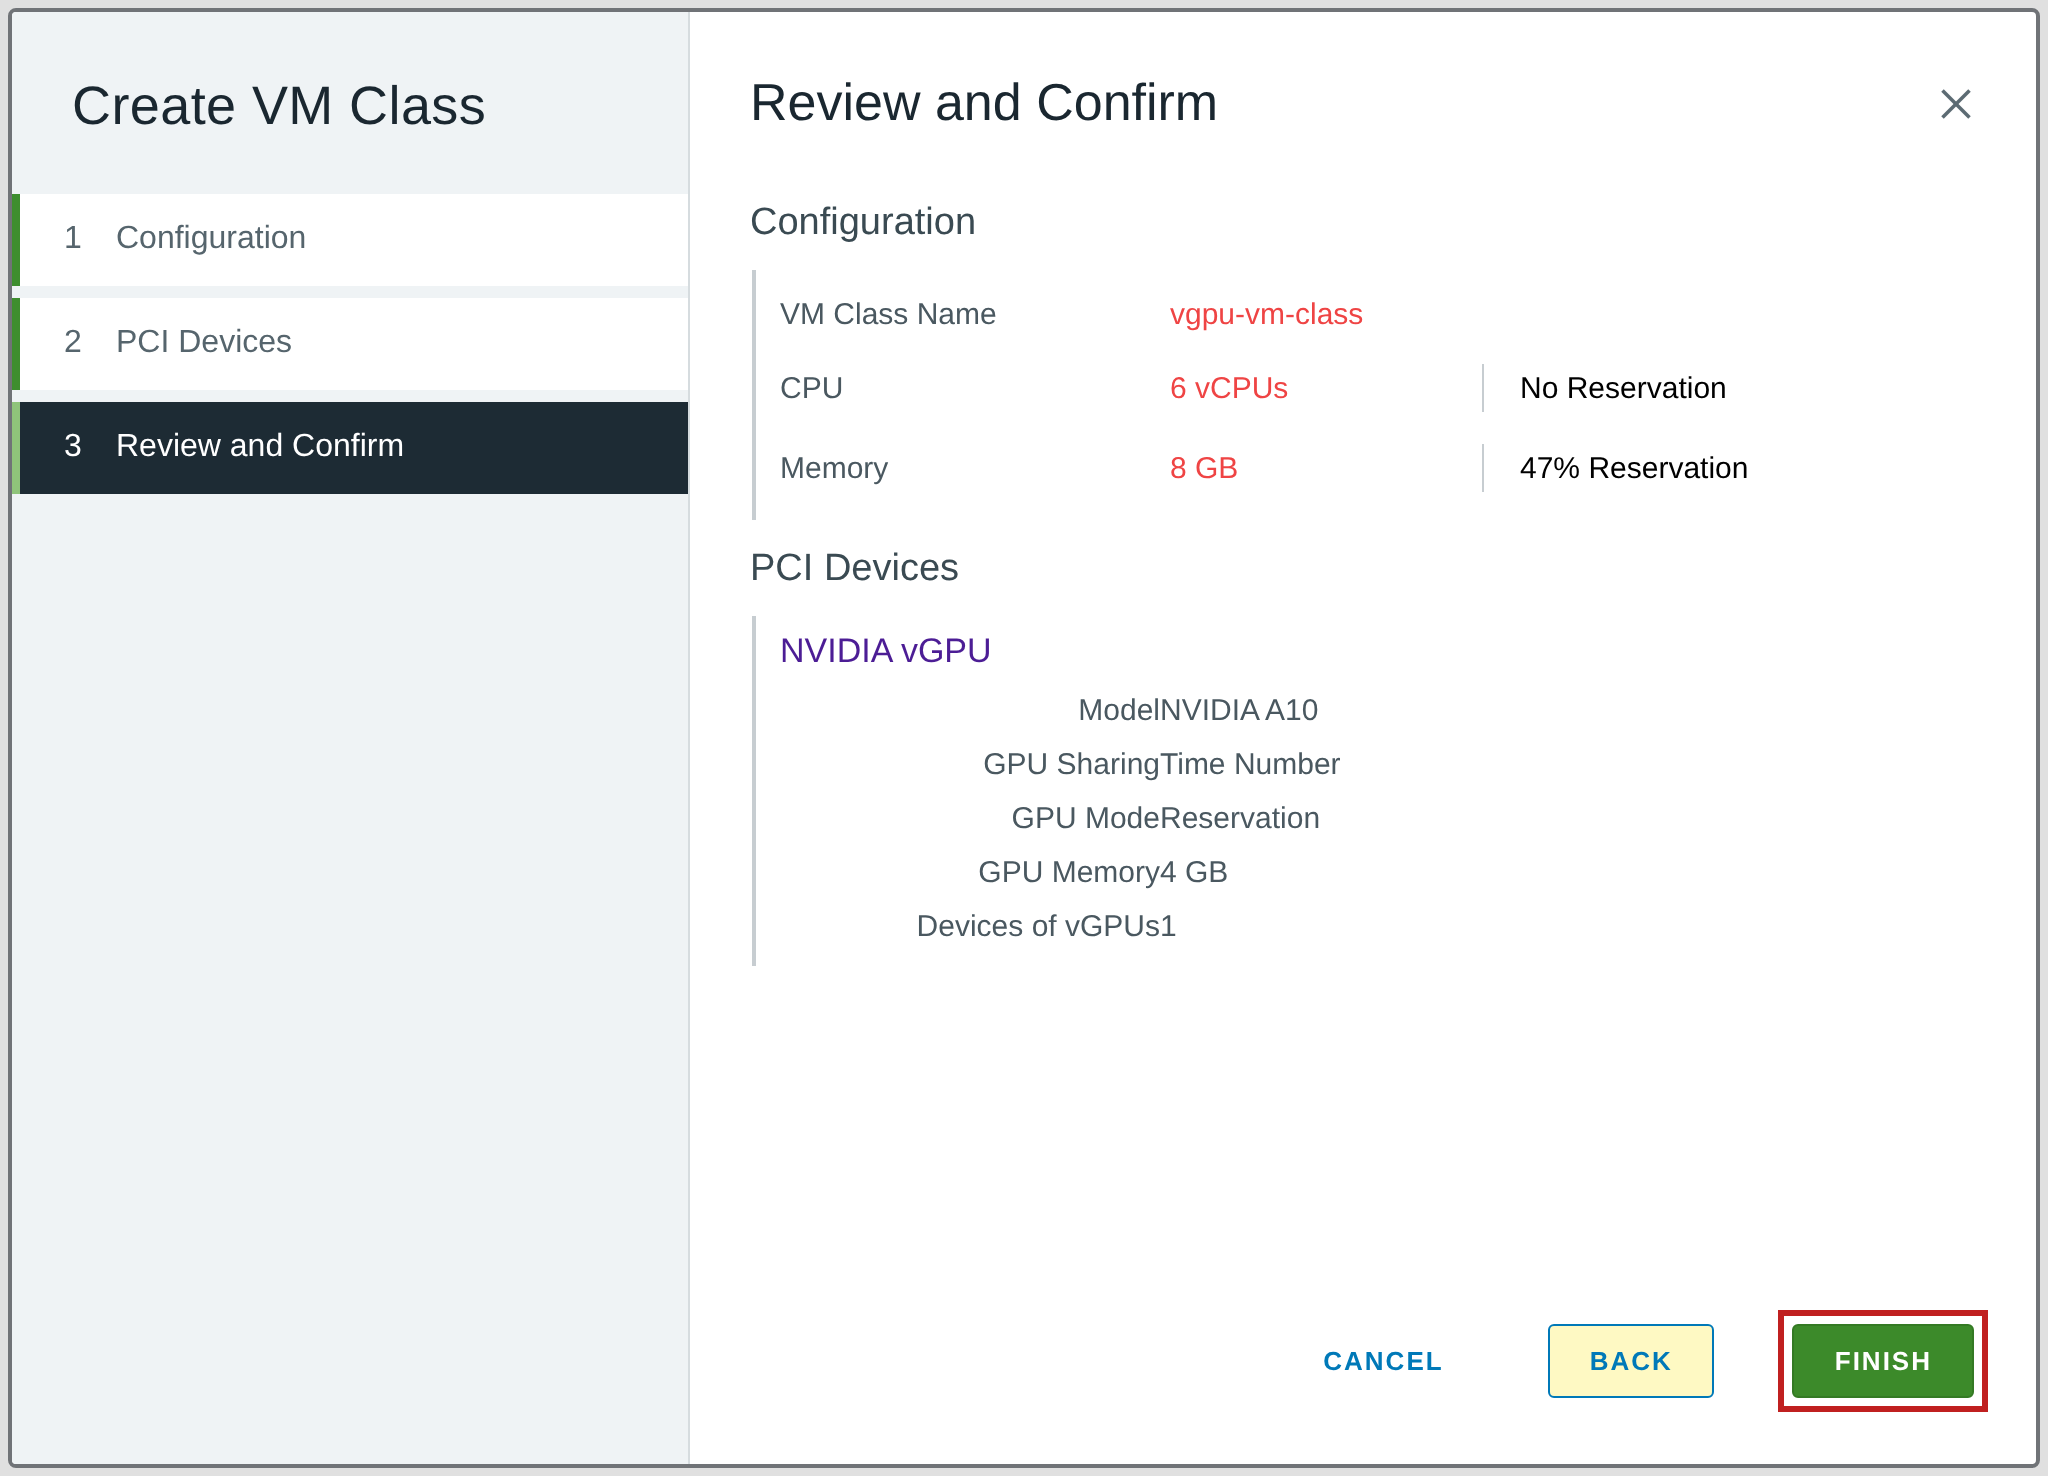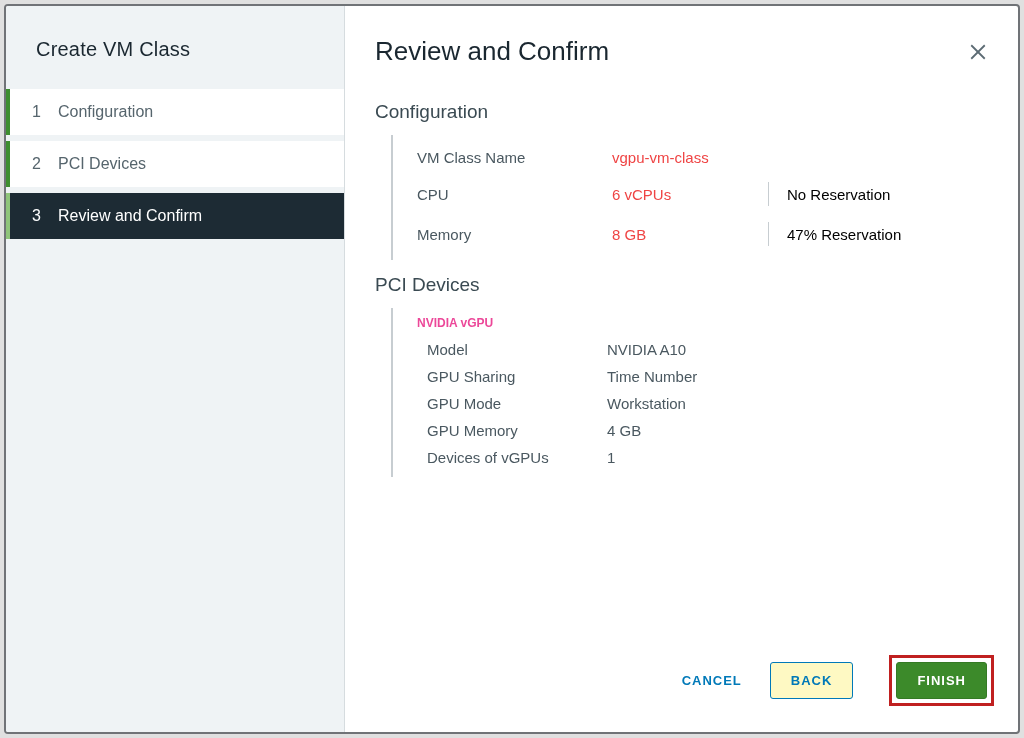--- a/index.html
+++ b/index.html
@@ -35,21 +35,21 @@
   
   .sidebar{
     width:338px;
     background:var(--side-bg);
     border-right:1px solid #d6dcdf;
     display:flex;
     flex-direction:column;
     padding-bottom:8px;
   }
   .sidebar-title{
-    font-size:20px;
+    font-size:27px;
     font-weight:400;
     color:var(--ink);
     padding:32px 20px 28px 30px;
     letter-spacing:0.2px;
   }
   .steps{
     display:flex;
     flex-direction:column;
     gap:6px;
   }
@@ -101,78 +101,78 @@
     overflow:auto;
   }
   .section-h{
     font-size:19px;
     color:#3a4a52;
     font-weight:400;
     margin:14px 0 12px 0;
   }
   .block{
     border-left:2px solid var(--divider);
-    padding:6px 0 6px 24px;
-    margin-left:16px;
+    padding:6px 0 6px 12px;
+    margin-left:1px;
   }
   .cfg-row{
     display:flex;
     align-items:center;
     padding:8px 0;
   }
   .cfg-label{ width:195px; color:#4a5860; }
   .cfg-val{ width:150px; color:#ef4444; }
   .cfg-val.wide{ width:auto; }
   .vsep{
     width:1px;height:24px;background:var(--divider);
     margin:0 18px 0 6px;
   }
   .cfg-extra{ color:#000000; }
   .sub-h{
-    font-size:12px;
-    font-weight:700;
-    color:#ec4899;
+    font-size:17px;
+    font-weight:400;
+    color:#4c1d95;
     margin:2px 0 6px 0;
   }
   .pci-row{
     display:flex;
     align-items:center;
     padding:5px 0;
     color:#4a5860;
     font-size:15px;
+    text-align:right;
   }
   .pci-label{ width:180px; padding-left:10px;}
   .pci-val{}
   
   .footer{
     display:flex;
     justify-content:flex-end;
     align-items:center;
-    gap:8px;
+    gap:32px;
     padding:22px 24px 26px 24px;
   }
   .btn{
     font-size:13px;
     letter-spacing:1px;
     font-weight:600;
     padding:10px 20px;
     border-radius:3px;
     cursor:pointer;
     text-transform:uppercase;
     border:1px solid transparent;
     background:transparent;
   }
   .btn.link{ color:var(--link); border:none; }
   .btn.outline{ color:var(--link); border:1px solid var(--link); background:#fef9c3;}
   .btn.primary{ background:#3c8a2a; color:#fff; border:1px solid #347a24;}
   .finish-wrap{
     border:3px solid var(--highlight);
     padding:4px;
     display:inline-flex;
-    margin-left:28px;
   }
 </style>
 </head>
 <body>
 
 <div class="modal">
 
   <aside class="sidebar">
     <div class="sidebar-title">Create VM Class</div>
     <nav class="steps">
@@ -231,21 +231,21 @@
         <div class="pci-row">
           <div class="pci-label">Model</div>
           <div class="pci-val">NVIDIA A10</div>
         </div>
         <div class="pci-row">
           <div class="pci-label">GPU Sharing</div>
           <div class="pci-val">Time Number</div>
         </div>
         <div class="pci-row">
           <div class="pci-label">GPU Mode</div>
-          <div class="pci-val">Workstation</div>
+          <div class="pci-val">Reservation</div>
         </div>
         <div class="pci-row">
           <div class="pci-label">GPU Memory</div>
           <div class="pci-val">4 GB</div>
         </div>
         <div class="pci-row">
           <div class="pci-label">Devices of vGPUs</div>
           <div class="pci-val">1</div>
         </div>
       </div>

